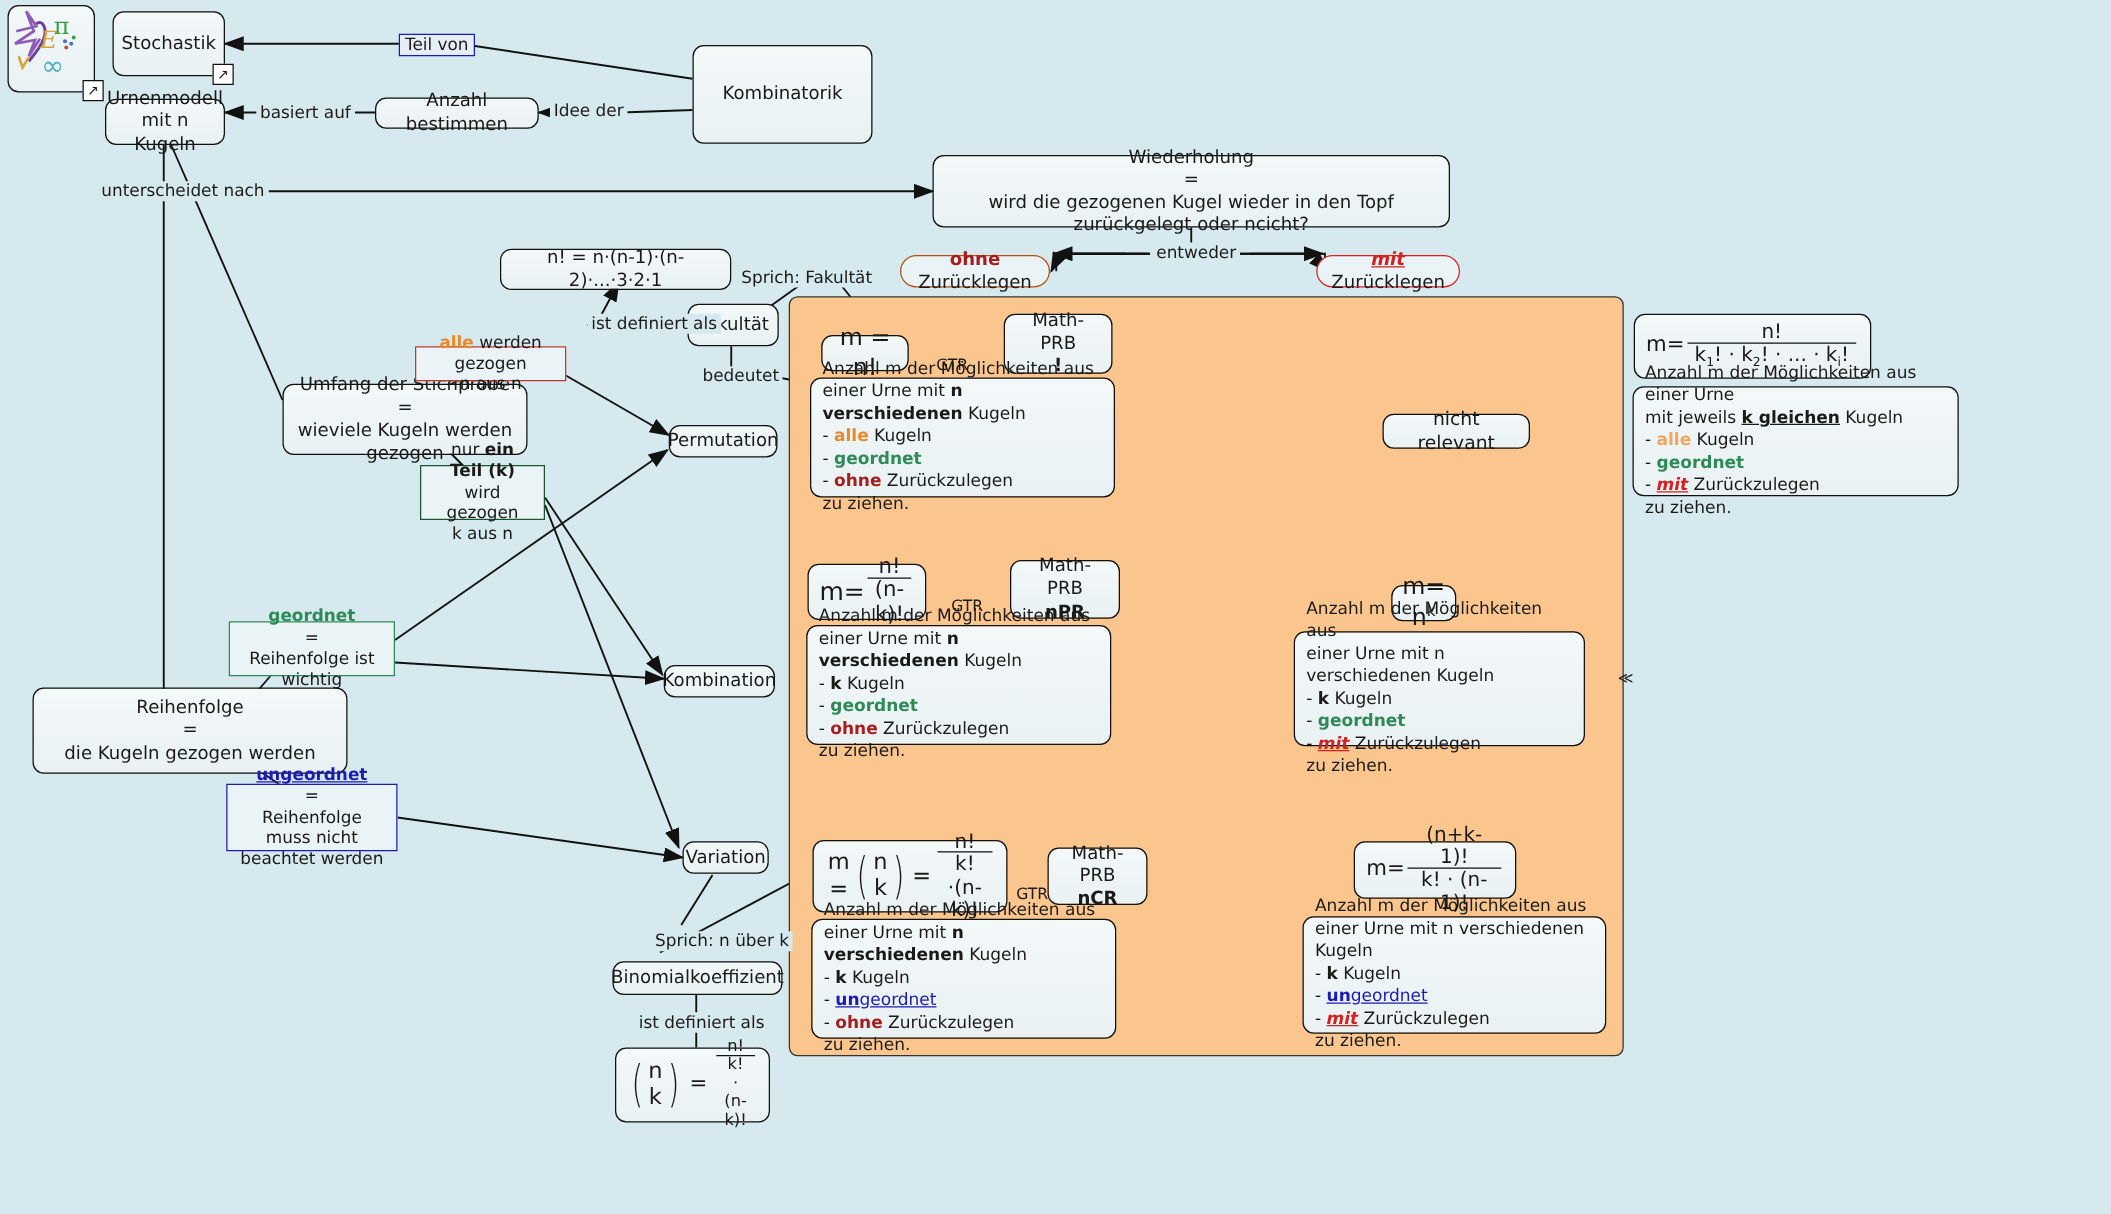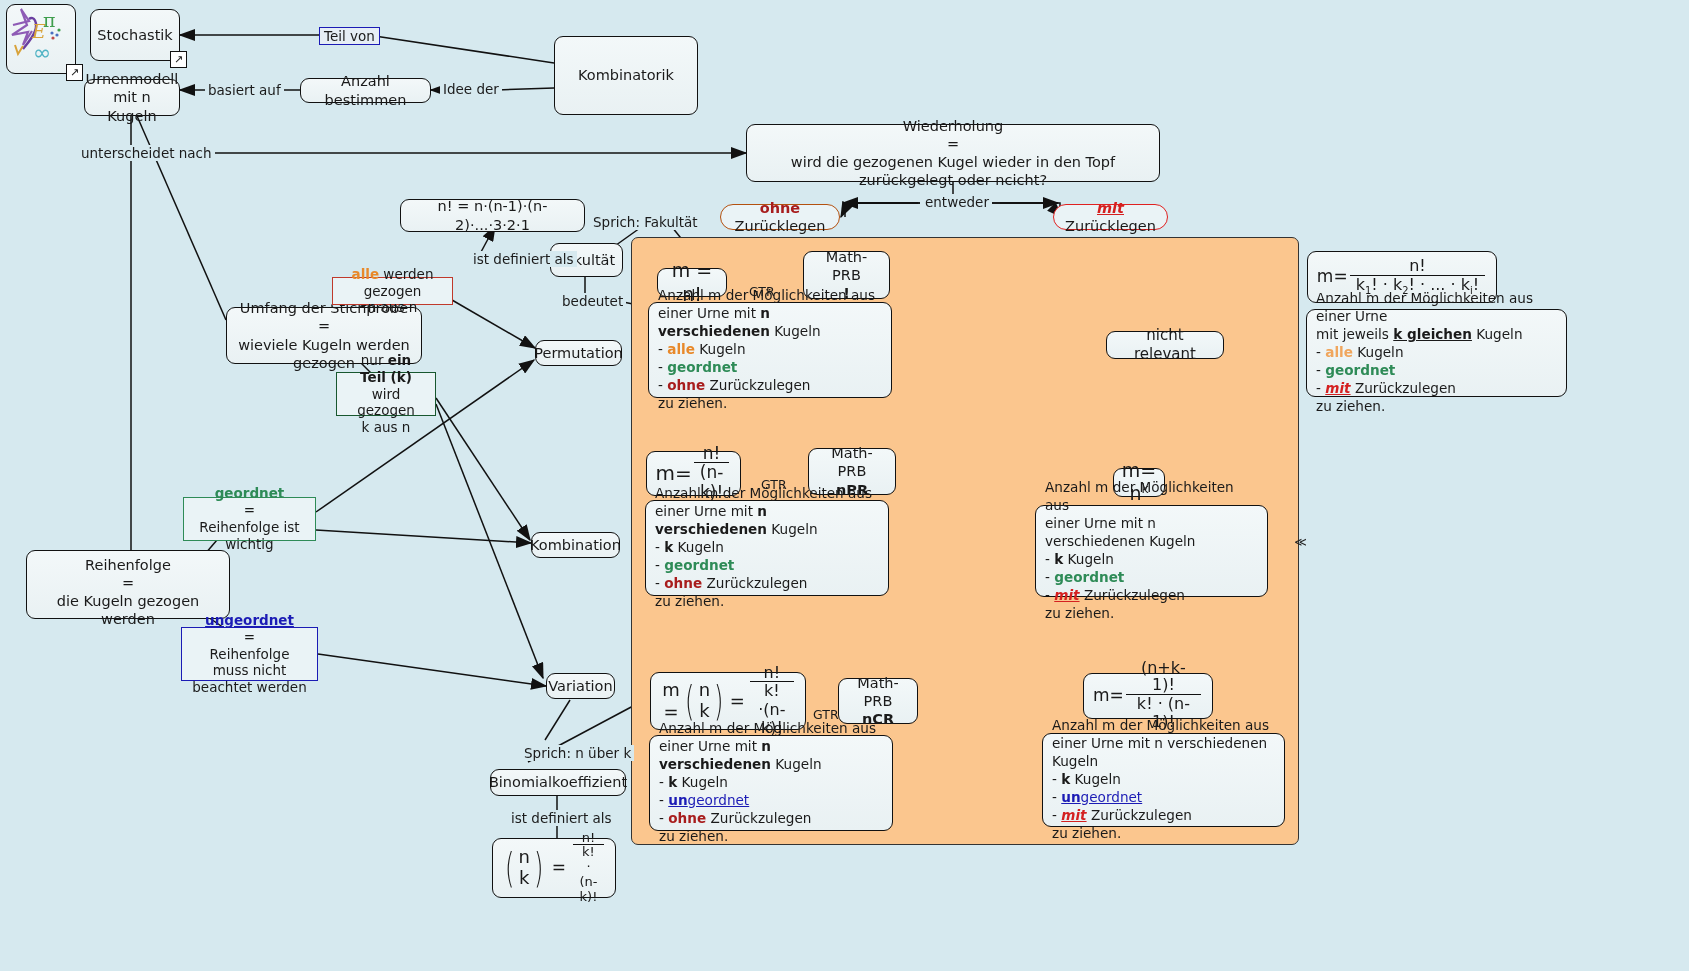--- a/index.html
+++ b/index.html
@@ -254,21 +254,21 @@
     <span>wird gezogen</span>
     <span>k aus n</span>
   </div>
 
   <div class="node bx-green2" style="left:183px;top:497px;width:133px;height:44px;font-size:13.5px;">
     <b class="geo">geordnet</b>
     <span>=</span>
     <span>Reihenfolge ist wichtig</span>
   </div>
 
-  <div class="node" style="left:26px;top:550px;width:204px;height:69px;justify-content:space-between;">
+  <div class="node" style="left:26px;top:550px;width:252px;height:69px;">
     <span>Reihenfolge</span>
     <span>=</span>
     <span>die Kugeln gezogen werden</span>
   </div>
 
   <div class="node bx-blue" style="left:181px;top:627px;width:137px;height:54px;font-size:13.5px;">
     <b class="ung">ungeordnet</b>
     <span>=</span>
     <span>Reihenfolge muss nicht</span>
     <span>beachtet werden</span>

